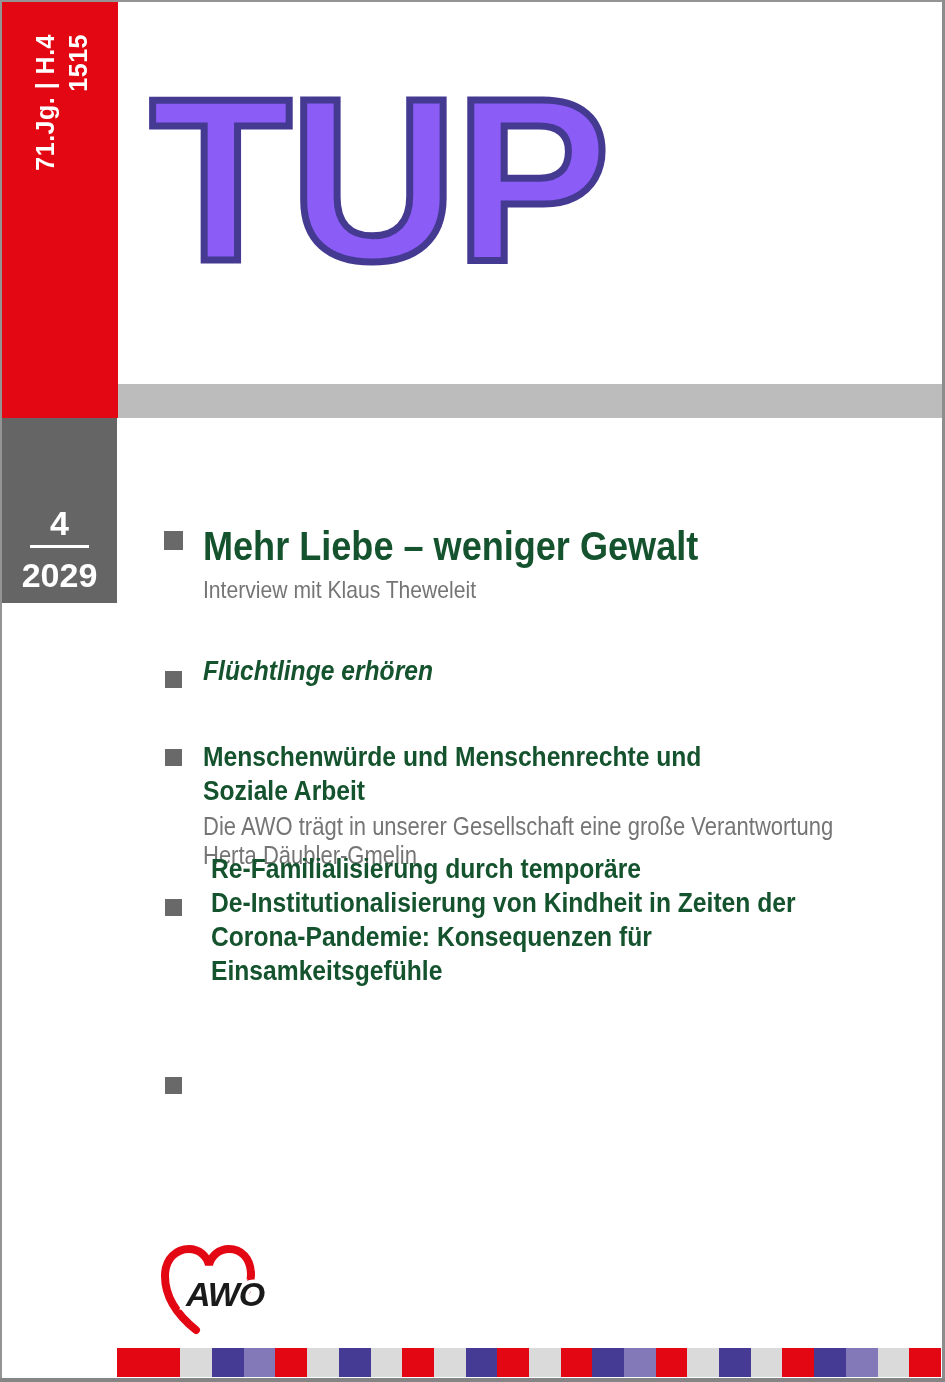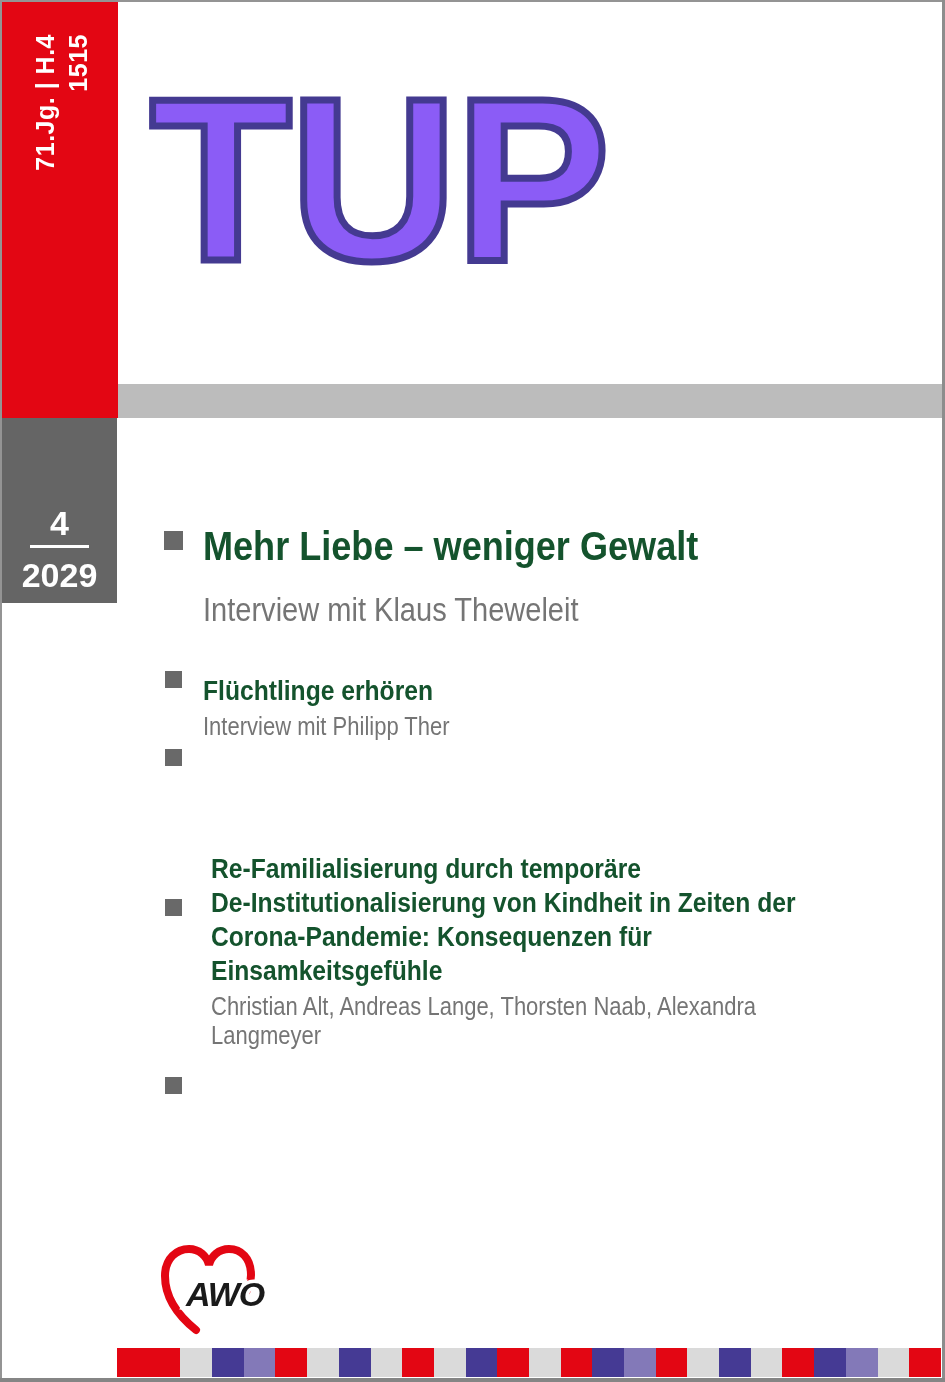--- a/index.html
+++ b/index.html
@@ -48,21 +48,21 @@
   
   .bullet { position:absolute; background:#696969; }
   .bullet.lg { width:19px; height:19px; }
   .bullet.sm { width:17px; height:17px; }
 
   .toc-item { position:absolute; left:203px; width:720px; }
   .t-purple { color:#14532d; font-weight:bold; }
   .t-gray   { color:#757575; }
 
   .feat-title   { font-size:41px; line-height:46px; }
-  .feat-authors { font-size:33px; line-height:34px; margin-top:24px; }
+  .feat-authors { font-size:24px; line-height:34px; margin-top:4px; }
   .item-title   { font-size:28px; line-height:34px; }
   .item-authors { font-size:25px; line-height:29px; margin-top:4px; }
 
   
   .awo-logo { position:absolute; left:160px; top:1243px; }
 
   
   .beltz-logo { position:absolute; left:663px; top:1293px; display:flex; align-items:baseline; }
   .beltz-word {
     font-size:31px; font-weight:900; letter-spacing:-1.5px; color:#231f20;
@@ -105,34 +105,38 @@
 
   <div class="logo-tup">TUP</div>
 
   <span class="bullet lg" style="left:164px; top:531px;"></span>
   <div class="toc-item" style="top:523px;">
     <div class="feat-title t-purple"><span class="scalex">Mehr Liebe – weniger Gewalt</span></div>
     <div class="feat-authors t-gray"><span class="scalex">Interview mit Klaus Theweleit</span></div>
   </div>
 
   <span class="bullet sm" style="left:165px; top:671px;"></span>
-  <div class="toc-item" style="top:674px;">
+  <div class="toc-item" style="top:654px;font-style:italic;">
     <div class="item-title t-purple"><span class="scalex">Flüchtlinge erhören</span></div>
-    <div class="item-authors t-gray"><span class="scalex">Interview mit Philipp Ther</span></div>
   </div>
 
   <span class="bullet sm" style="left:165px; top:749px;"></span>
+  <div class="toc-item" style="top:740px;">
+    <div class="item-title t-purple"><span class="scalex">Menschenwürde und Menschenrechte und
+Soziale Arbeit</span></div>
+    <div class="item-authors t-gray"><span class="scalex">Die AWO trägt in unserer Gesellschaft eine große Verantwortung
+Herta Däubler-Gmelin</span></div>
+  </div>
 
   <span class="bullet sm" style="left:165px; top:899px;"></span>
   <div class="toc-item" style="top:852px;margin-left:8px;">
     <div class="item-title t-purple"><span class="scalex">Re-Familialisierung durch temporäre
 De-Institutionalisierung von Kindheit in Zeiten der
 Corona-Pandemie: Konsequenzen für
 Einsamkeitsgefühle</span></div>
-    <div class="item-authors t-gray"><span class="scalex">Christian Alt, Andreas Lange, Thorsten Naab, Alexandra Langmeyer</span></div>
   </div>
 
   <span class="bullet sm" style="left:165px; top:1077px;"></span>
 
   <div class="awo-logo">
     <svg width="112" height="92" viewBox="0 0 112 90" xmlns="http://www.w3.org/2000/svg">
       <path d="M 36,86 C 16,70 5,52 5,32 C 5,14 17,5 29,5 C 39,5 47,12 49,21 C 51,12 59,5 69,5 C 81,5 91,14 91,31 C 91,39 88,46 83,52" fill="none" stroke="#e30613" stroke-width="8" stroke-linecap="round"></path>
       <text x="26" y="62" font-family="Liberation Sans, sans-serif" font-size="34" font-weight="bold" font-style="italic" letter-spacing="-1" fill="#1a1a1a" stroke="#ffffff" stroke-width="7" paint-order="stroke">AWO</text>
     </svg>
   </div>

